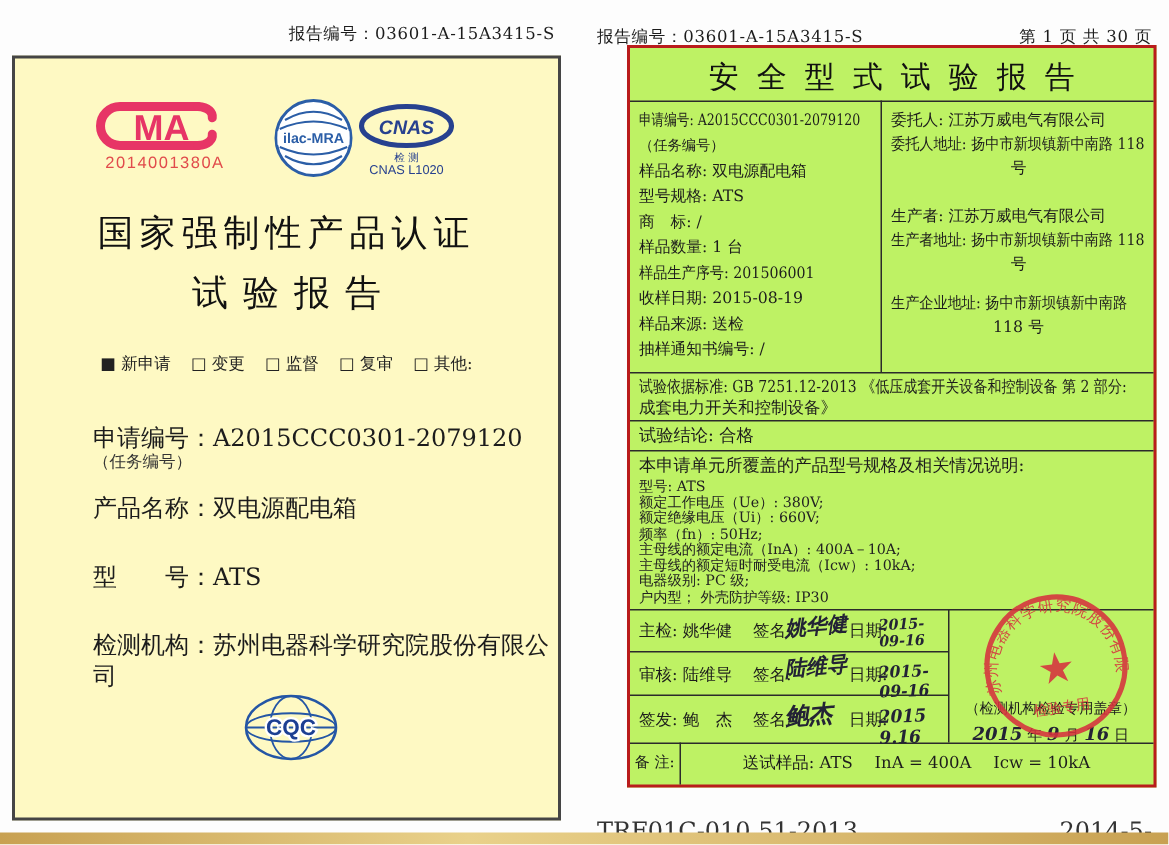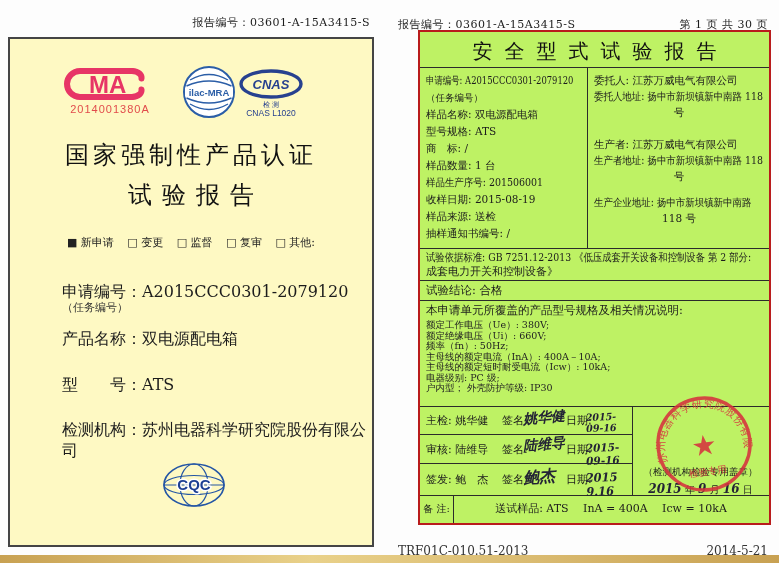--- a/index.html
+++ b/index.html
@@ -21,21 +21,21 @@
   .tline{position:absolute;background:#2b2b2b;}
   .rtitle{left:0;top:6px;width:100%;text-align:center;font-size:20px;letter-spacing:12px;text-indent:12px;color:#111;}
   .cellline{font-size:10.5px;line-height:17px;}
   .rcol{font-size:10.5px;line-height:16px;}
   .cov{font-size:9.5px;line-height:10.5px;color:#222;}
   .sigrole{font-size:11px;}
   .lbl{font-size:11px;}
   .hand{font-family:"DejaVu Serif",serif;font-style:italic;font-weight:bold;color:#232335;}
   .sig-hand{display:inline-block;font-size:14px;transform:rotate(-5deg);}
   .date-hand{display:inline-block;font-size:10px;transform:rotate(-2deg) scaleX(.95);transform-origin:0 50%;}
-  .footer{font-size:12px;color:#333;}
+  .footer{font-size:16px;color:#333;}
   .bottom-strip{left:0;top:555px;width:779px;height:8px;
      background:linear-gradient(90deg,#c8a152,#e9d18a 40%,#dfc279 60%,#c8a152);}
   svg text{font-family:"Liberation Sans",sans-serif;}
 </style>
 </head>
 <body>
 
 <div class="stage">
 
   <div class="abs rpt-no" style="left:180px;top:15px;width:190px;text-align:right;">
@@ -154,20 +154,21 @@
 
     <div class="abs" style="left:6px;top:219px;width:340px;font-size:11px;line-height:14px;">
       <div><span class="sq85">试验依据标准: GB 7251.12-2013 《低压成套开关设备和控制设备 第 2 部分:</span></div>
       <div>成套电力开关和控制设备》</div>
     </div>
 
     <div class="abs" style="left:6px;top:251px;font-size:11.5px;">试验结论: 合格</div>
 
     <div class="abs" style="left:6px;top:271px;font-size:11.5px;">本申请单元所覆盖的产品型号规格及相关情况说明:</div>
     <div class="abs" style="left:6px;top:288px;width:338px;">
+      <div class="cov">型号: ATS</div>
       <div class="cov">额定工作电压（Ue）: 380V;</div>
       <div class="cov">额定绝缘电压（Ui）: 660V;</div>
       <div class="cov">频率（fn）: 50Hz;</div>
       <div class="cov">主母线的额定电流（InA）: 400A－10A;</div>
       <div class="cov">主母线的额定短时耐受电流（Icw）: 10kA;</div>
       <div class="cov">电器级别: PC 级;</div>
       <div class="cov">户内型；  外壳防护等级: IP30</div>
     </div>
 
     <div class="abs" style="left:0;top:374px;width:212px;height:28px;">

